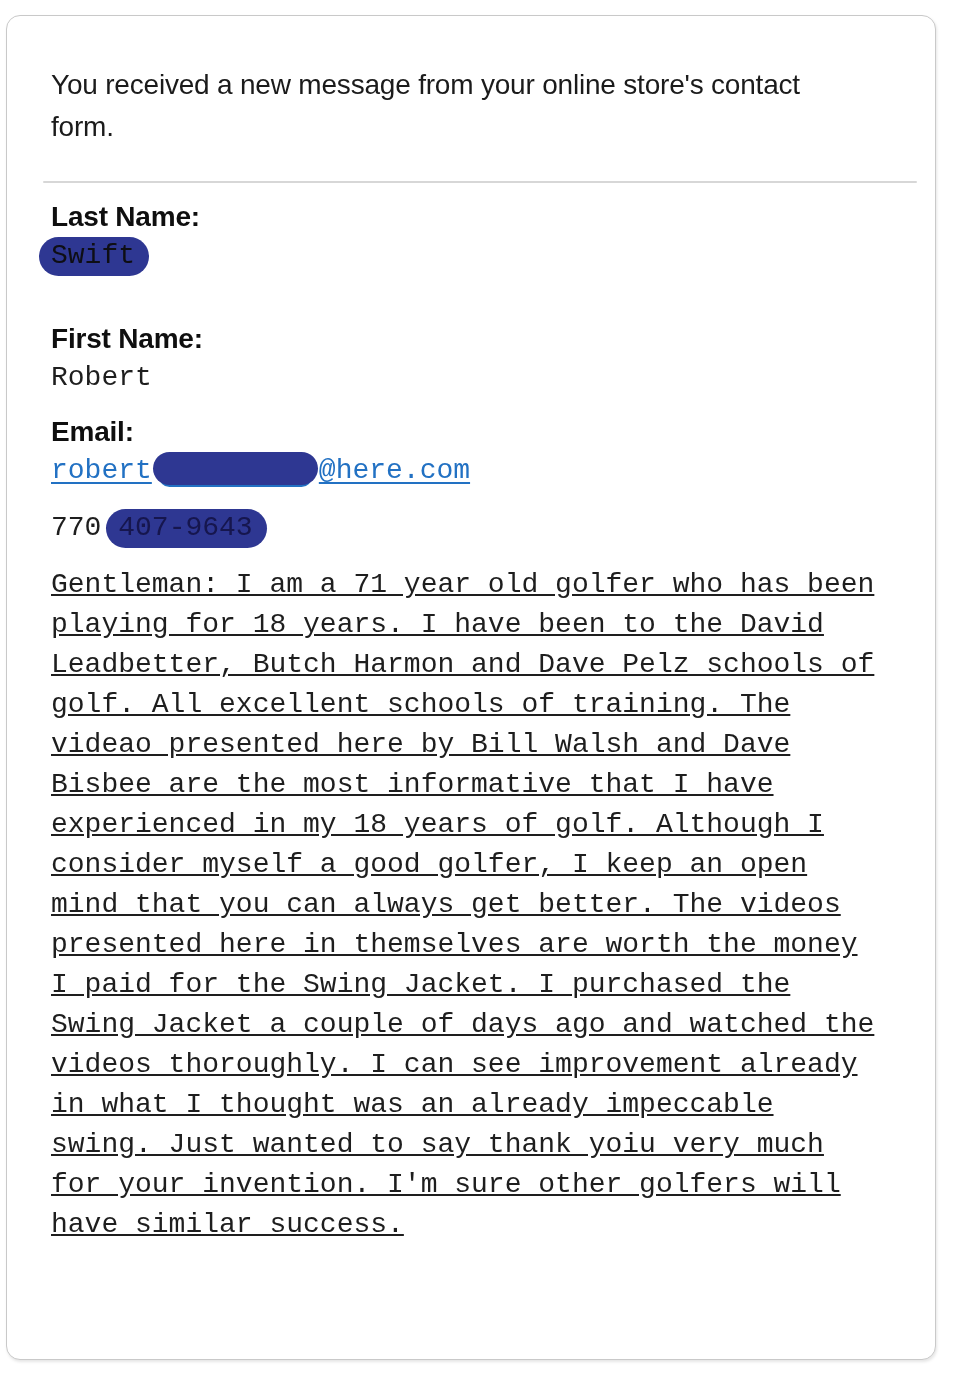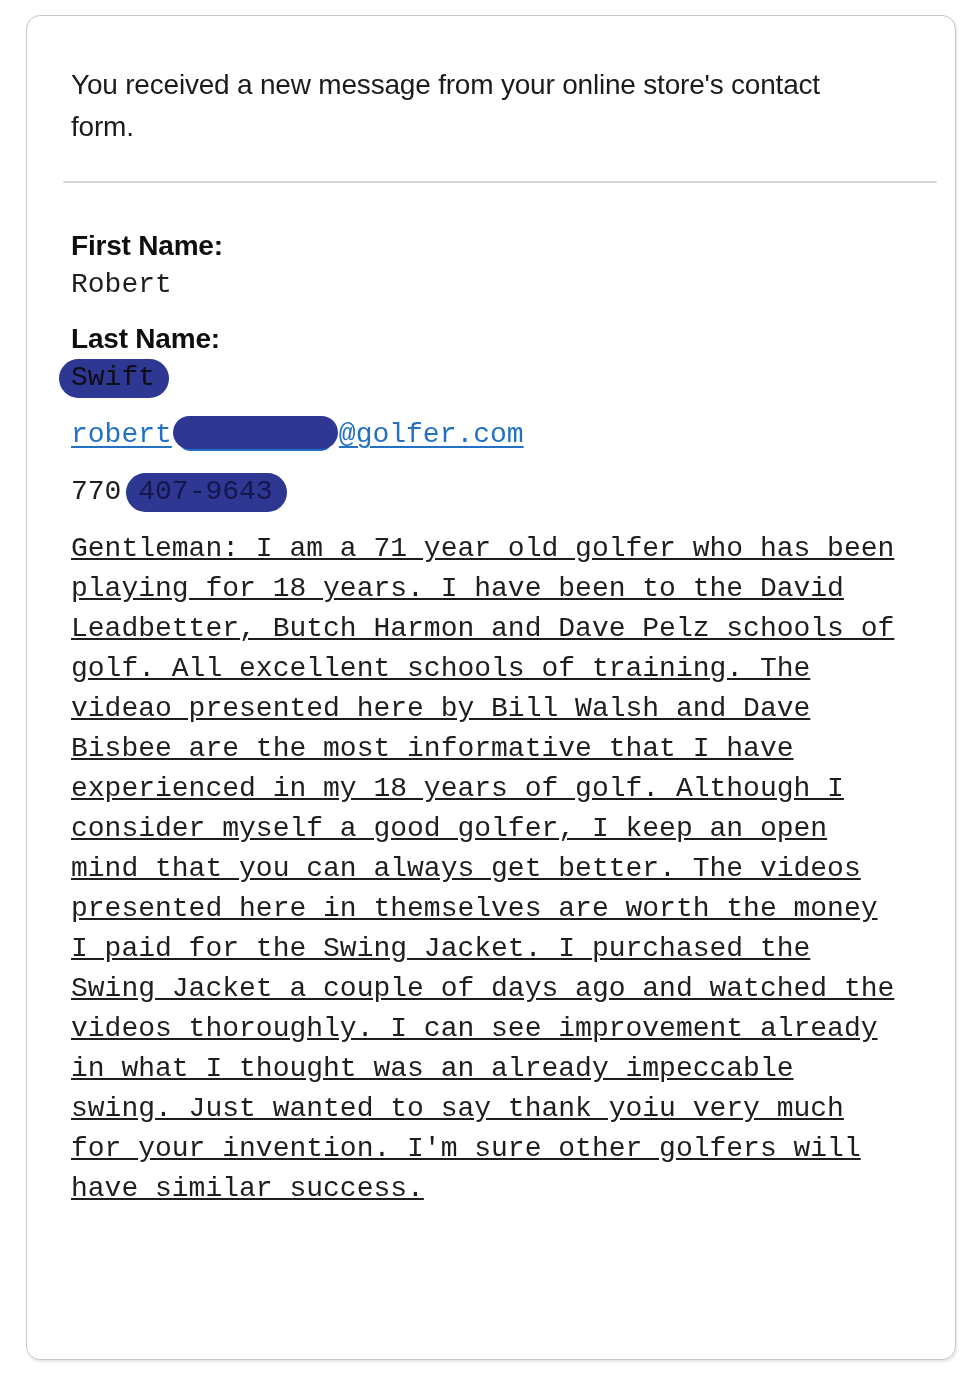--- a/index.html
+++ b/index.html
@@ -6,21 +6,21 @@
   .page {
     position: relative;
     width: 975px;
     height: 1393px;
     background: #ffffff;
     font-family: "Liberation Sans", sans-serif;
     overflow: hidden;
   }
   .card {
     position: absolute;
-    left: 26px;
+    left: 6px;
     top: 15px;
     width: 930px;
     height: 1345px;
     box-sizing: border-box;
     background: #ffffff;
     border: 1.5px solid #c9c9c9;
     border-radius: 14px;
     box-shadow: 1px 2px 3px rgba(0,0,0,0.10);
     padding: 48px 40px 0 44px;
   }
@@ -85,32 +85,33 @@
 <body>
 
 <div class="page">
   <div class="card">
 
     <p class="intro">You received a new message from your online store's contact
 form.</p>
 
     <div class="divider"></div>
 
+    <div class="field">
+      <div class="label">Last Name:</div>
+      <div class="value"><span class="redact redact-text">Swift</span></div>
+    </div>
+
     <div class="field field-first">
       <div class="label">First Name:</div>
       <div class="value">Robert</div>
     </div>
 
     <div class="field">
-      <div class="label">Last Name:</div>
-      <div class="value"><span class="redact redact-text">Swift</span></div>
-    </div>
-
-    <div class="field">
-      <div class="value"><a class="email-link" href="#"><span>robert</span><span class="redact-block"></span><span>@golfer.com</span></a></div>
+      <div class="label">Email:</div>
+      <div class="value"><a class="email-link" href="#"><span>robert</span><span class="redact-block"></span><span>@here.com</span></a></div>
     </div>
 
     <div class="field">
       <div class="value"><span>770-</span><span class="redact redact-phone">407-9643</span></div>
     </div>
 
     <div class="field">
       <div class="value body-text">Gentleman: I am a 71 year old golfer who has been
 playing for 18 years. I have been to the David
 Leadbetter, Butch Harmon and Dave Pelz schools of

